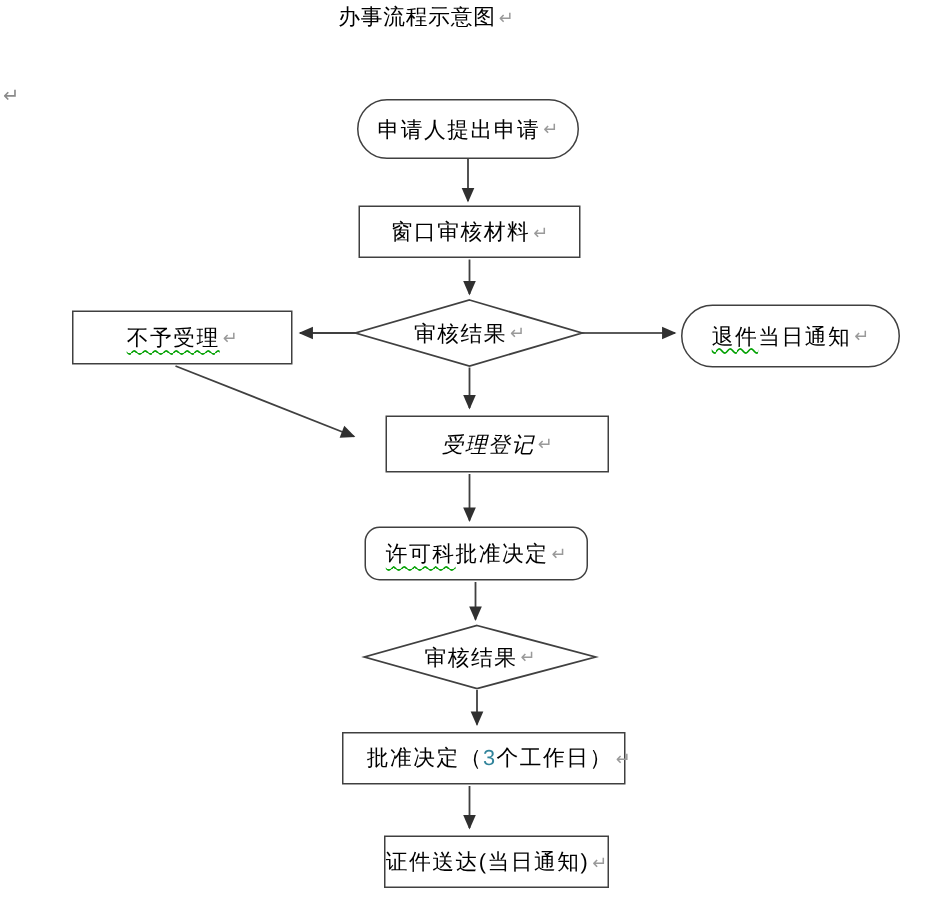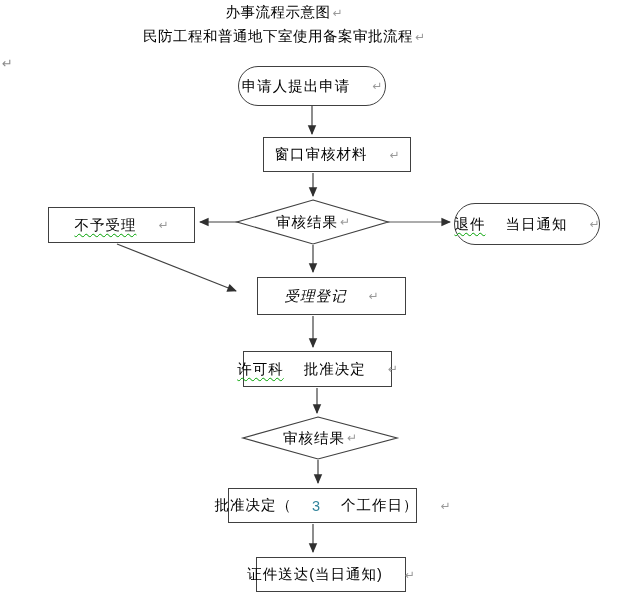--- a/index.html
+++ b/index.html
@@ -10,21 +10,21 @@
   .title-line{
     position:absolute;left:4px;width:560px;text-align:center;
     font-size:14.5px;line-height:18px;letter-spacing:0.5px;color:#000;white-space:nowrap;
   }
   .pilcrow{color:#9a9a9a;font-size:12px;margin-left:2px;letter-spacing:0;}
   .margin-mark{position:absolute;left:2px;top:56px;color:#8a8a8a;font-size:13px;}
   svg.connectors{position:absolute;left:0;top:0;}
   .node{
     position:absolute;background:#ffffff;border:1px solid #404040;
     display:flex;align-items:center;justify-content:center;
-    font-size:14.5px;letter-spacing:1px;white-space:nowrap;gap:20px;
+    font-size:14.5px;letter-spacing:1px;white-space:nowrap;
   }
   .stadium{border-radius:21px;}
   .diamond-label{
     position:absolute;display:flex;align-items:center;justify-content:center;
     font-size:14.5px;letter-spacing:1px;white-space:nowrap;font-family:Liberation Serif, serif;
   }
   .squiggle{
     text-decoration-line:underline;text-decoration-style:wavy;
     text-decoration-color:#00a000;text-decoration-thickness:1px;text-underline-offset:3px;
   }
@@ -32,23 +32,20 @@
 </style>
 </head>
 <body>
 
 <div class="canvas">
 
   <div class="margin-mark">↵</div>
 
   <div class="title-line" style="top:3px;">
     <span>办事流程示意图</span><span class="pilcrow">↵</span>
-  </div>
-  <div class="title-line" style="top:27px;">
-    <span>民防工程和普通地下室使用备案审批流程</span><span class="pilcrow">↵</span>
   </div>
 
   <svg class="connectors" width="624" height="611">
     <defs>
       <marker id="ah" viewBox="0 0 10 10" refX="9" refY="5" markerWidth="9" markerHeight="8" orient="auto">
         <path d="M0,0.6 L10,5 L0,9.4 z" fill="#303030"></path>
       </marker>
     </defs>
     <line x1="312" y1="106" x2="312" y2="134" stroke="#404040" stroke-width="1.2" marker-end="url(#ah)"></line>
     <line x1="313" y1="173" x2="313" y2="196" stroke="#404040" stroke-width="1.2" marker-end="url(#ah)"></line>
@@ -71,42 +68,42 @@
   <div class="diamond-label" style="left:260px;top:424px;width:120px;height:28px;">
     <span>审核结果</span>
       <span class="pilcrow">↵</span>
   </div>
 
   <div class="node stadium" style="left:238px;top:66px;width:146px;height:38px;">
     <span>申请人提出申请</span>
       <span class="pilcrow">↵</span>
   </div>
 
-  <div class="node" style="left:239px;top:137px;width:146px;height:33px;margin-left:24px;">
+  <div class="node" style="left:239px;top:137px;width:146px;height:33px;">
     <span>窗口审核材料</span>
       <span class="pilcrow">↵</span>
   </div>
 
   <div class="node" style="left:48px;top:207px;width:145px;height:34px;">
     <span class="squiggle">不予受理</span>
       <span class="pilcrow">↵</span>
   </div>
 
   <div class="node stadium" style="left:454px;top:203px;width:144px;height:40px;">
     <span class="squiggle">退件</span>
       <span>当日通知</span>
       <span class="pilcrow">↵</span>
   </div>
 
   <div class="node" style="left:257px;top:277px;width:147px;height:36px;font-style:italic;">
     <span>受理登记</span>
       <span class="pilcrow">↵</span>
   </div>
 
-  <div class="node" style="left:243px;top:351px;width:147px;height:34px;">
+  <div class="node" style="left:243px;top:351px;width:147px;height:34px;border-radius:10px;">
     <span class="squiggle">许可科</span>
       <span>批准决定</span>
       <span class="pilcrow">↵</span>
   </div>
 
   <div class="node" style="left:228px;top:488px;width:167px;height:33px;padding-left:20px;">
     <span>批准决定（</span>
       <span class="num">3</span>
       <span> 个工作日）</span>
       <span class="pilcrow">↵</span>

